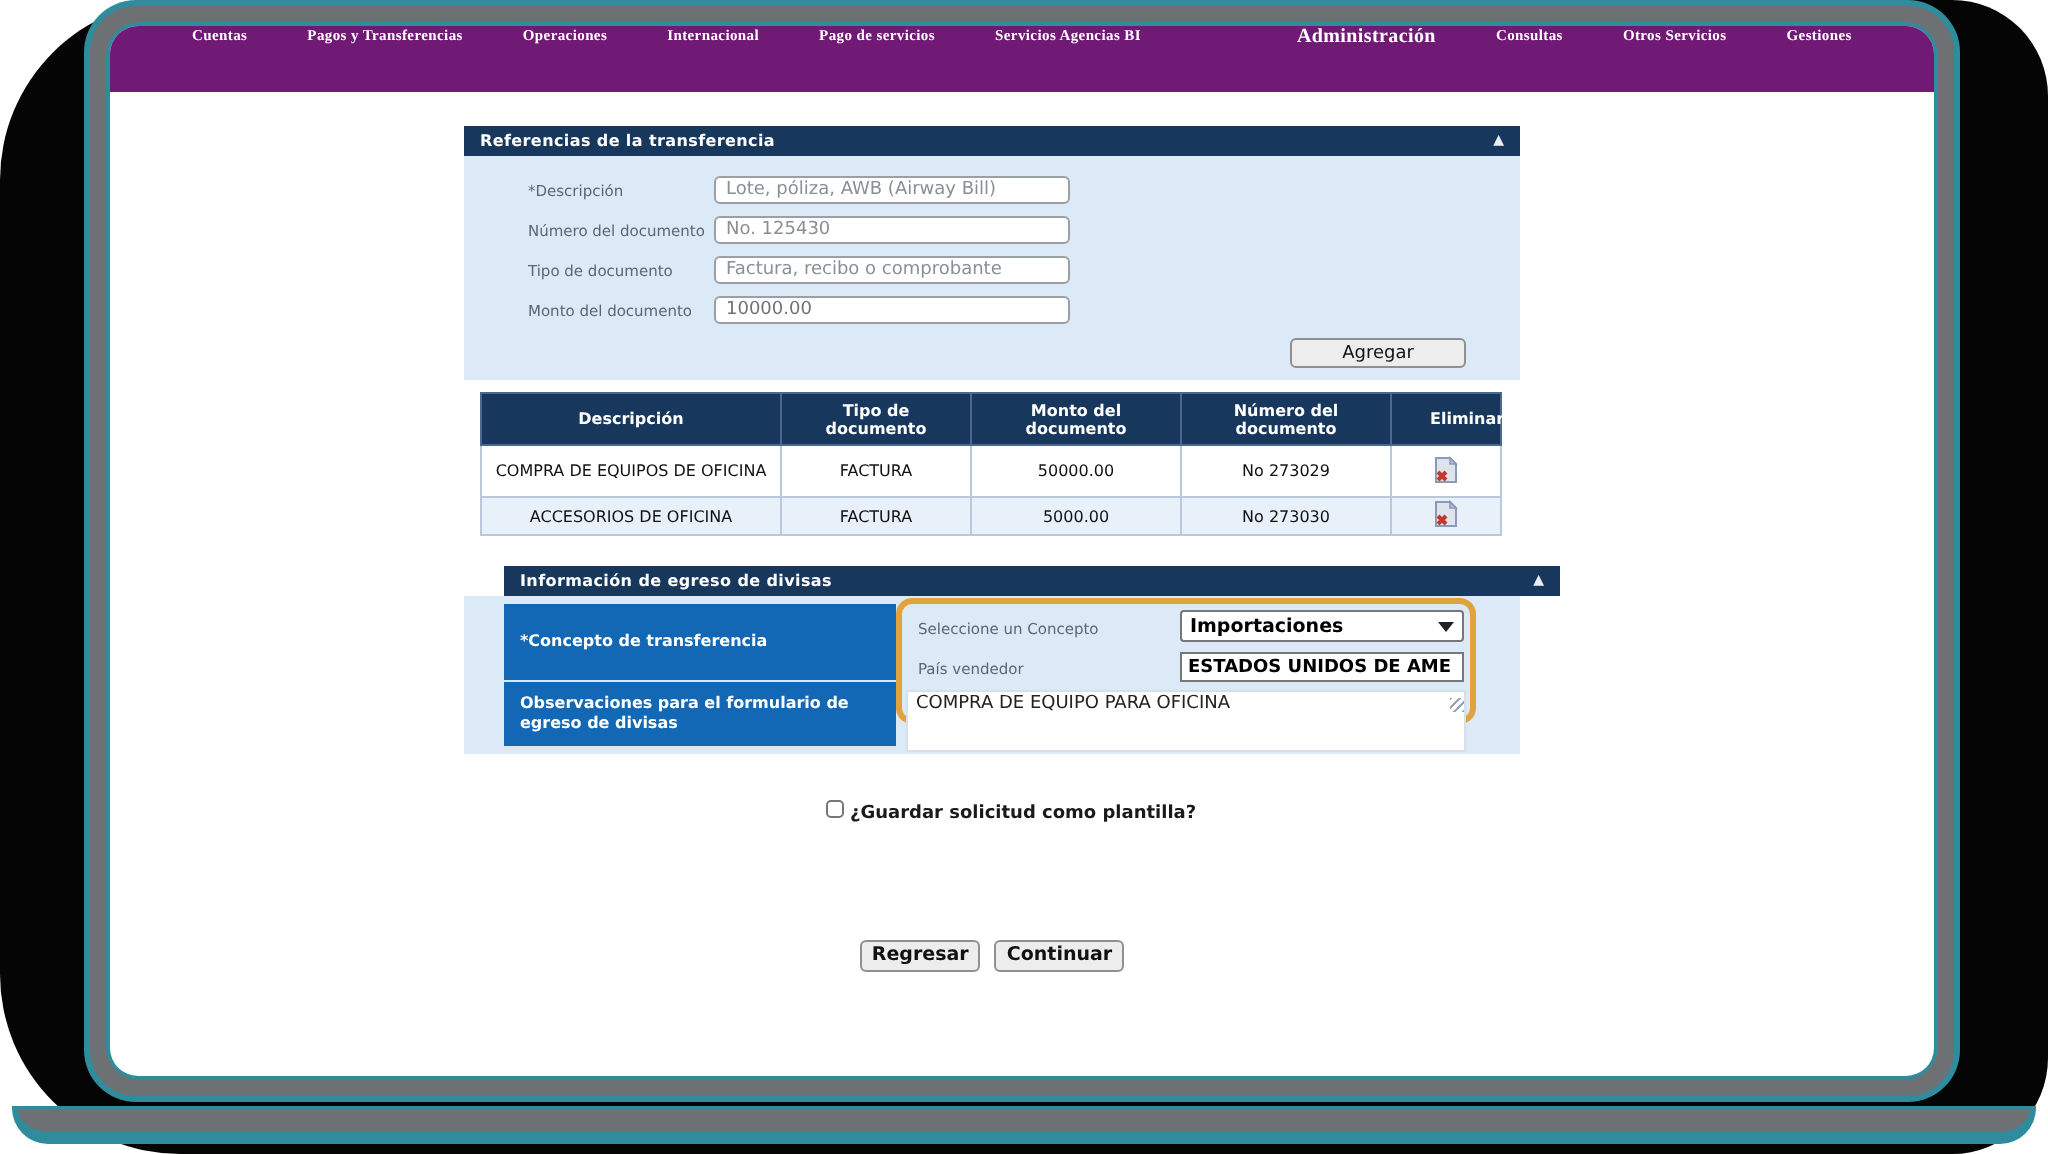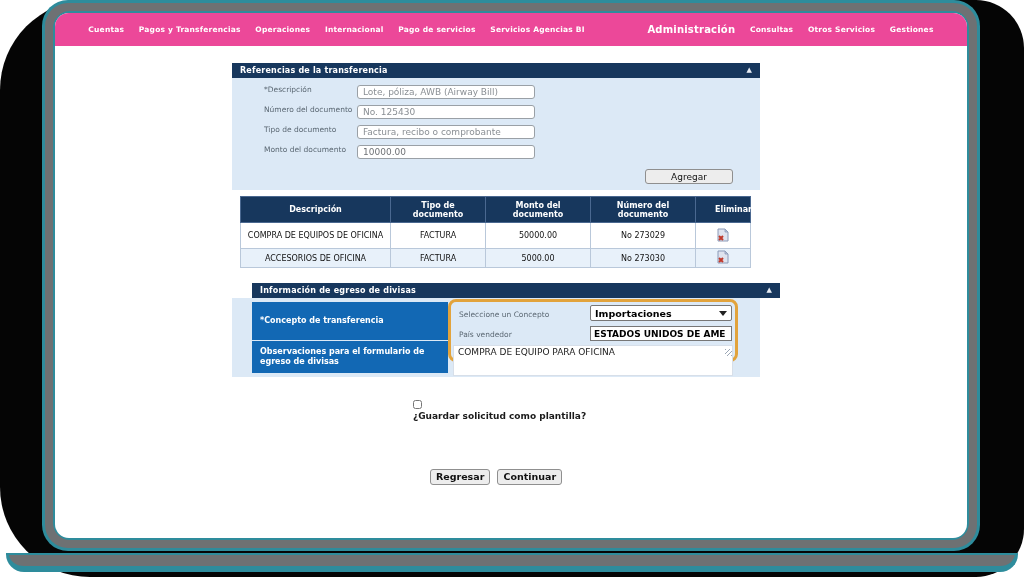--- a/index.html
+++ b/index.html
@@ -18,43 +18,43 @@
   .inner { width:100%; height:100%; background:#2E8C9C; border-radius:17px; padding:2px; }
   .screen { position:relative; width:100%; height:100%; background:#ffffff;
     border-radius:14px; overflow:hidden; }
 
   
   .base { position:absolute; left:6px; top:553px; right:6px; height:19px;
     background:#6e7173; border:3px solid #2E8C9C; border-top-width:2px;
     border-bottom-width:6px; border-radius:0 0 18px 18px; }
 
   
-  .navbar { position:absolute; left:0; top:0; right:0; height:33px; background:#ec4899;
-    border-radius:12px 12px 0 0; display:flex; align-items:center;
-    justify-content:space-around; padding:0 26px; }
+  .navbar { position:absolute; left:0; top:0; right:0; height:33px; background:#701a75;
+    border-radius:12px 12px 0 0; display:flex; align-items:flex-start;
+    justify-content:space-around; padding:0 26px;font-family:Liberation Serif, serif; }
   .nav-item { color:#fff; font-size:7.5px; font-weight:600; letter-spacing:.2px;
     white-space:nowrap; cursor:pointer; }
   .nav-item.active { font-size:10px; font-weight:700;margin-left:48px; }
 
   
   .sec-header { position:absolute; left:177px; width:528px; height:15px;
     background:#17375D; color:#fff; display:flex; align-items:center;
     padding:0 8px; }
   .sec-title { font-size:8px; font-weight:700; letter-spacing:.2px; }
   .collapse { margin-left:auto; font-size:7px; color:#e8edf4; cursor:pointer; line-height:1; }
 
   
   .sec1-header { top:50px; }
   .sec1-body { position:absolute; left:177px; top:65px; width:528px; height:112px;
     background:#dce9f6; padding:7px 27px 0 26px; display:flex; }
   .ref-cell { width:190px; height:93px; background:#1268B4; color:#fff;
     display:flex; align-items:center; padding-left:10px; flex-shrink:0; }
   .ref-cell span { font-size:9px; font-weight:700; }
   .fields { flex:1; margin-left:6px; }
-  .f-row { display:flex; align-items:flex-start; height:20px; }
+  .f-row { display:flex; align-items:center; height:20px; }
   .f-label { width:93px; font-size:7.5px; color:#5a6772; flex-shrink:0; }
   .f-input { width:178px; height:14px; font-size:9px; color:#8a8f94;
     border:1px solid #9aa0a6; border-radius:3px; padding:0 5px; background:#fff;
     font-family:"DejaVu Sans","Liberation Sans",sans-serif; }
   .f-input.filled { color:#6f7276; }
   .btn-row { display:flex; justify-content:flex-end; margin-top:4px; }
   .btn { height:15px; font-size:9px; color:#111; background:#ededed;
     border:1px solid #8f8f8f; border-radius:3px; padding:0 6px; cursor:pointer;
     font-family:"DejaVu Sans","Liberation Sans",sans-serif; }
   .btn.agregar { width:88px; }
@@ -96,21 +96,21 @@
     padding:0 3px; font-family:"DejaVu Sans","Liberation Sans",sans-serif; }
   .obs-area { position:absolute; left:2px; right:2px; top:43px; height:31px;
     background:#fff; border:1px solid #d7dfe9; font-size:9px; color:#222;
     padding:1px 4px; resize:none; overflow:hidden;
     font-family:"DejaVu Sans","Liberation Sans",sans-serif; }
   .resize-corner { position:absolute; right:3px; bottom:3px; width:7px; height:7px;
     background:repeating-linear-gradient(135deg,#9aa6b5 0 1px,transparent 1px 3px); }
 
   
   .save-row { position:absolute; left:358px; top:387px; display:flex;
-    align-items:flex-start;flex-direction:column; }
+    align-items:flex-start; }
   .save-row input { width:9px; height:9px; margin:0 3px 0 0; }
   .save-row label { font-size:9px; font-weight:600; color:#1a1a1a; margin-top:2px; }
   .action-row { position:absolute; left:177px; top:452px; width:528px; text-align:center; }
   .action-row .btn { height:16px; font-size:9.5px; font-weight:600; margin:0 1px;
     border-radius:3px; padding:0 5px; }
 </style>
 </head>
 <body>
 
 <div class="stage">

